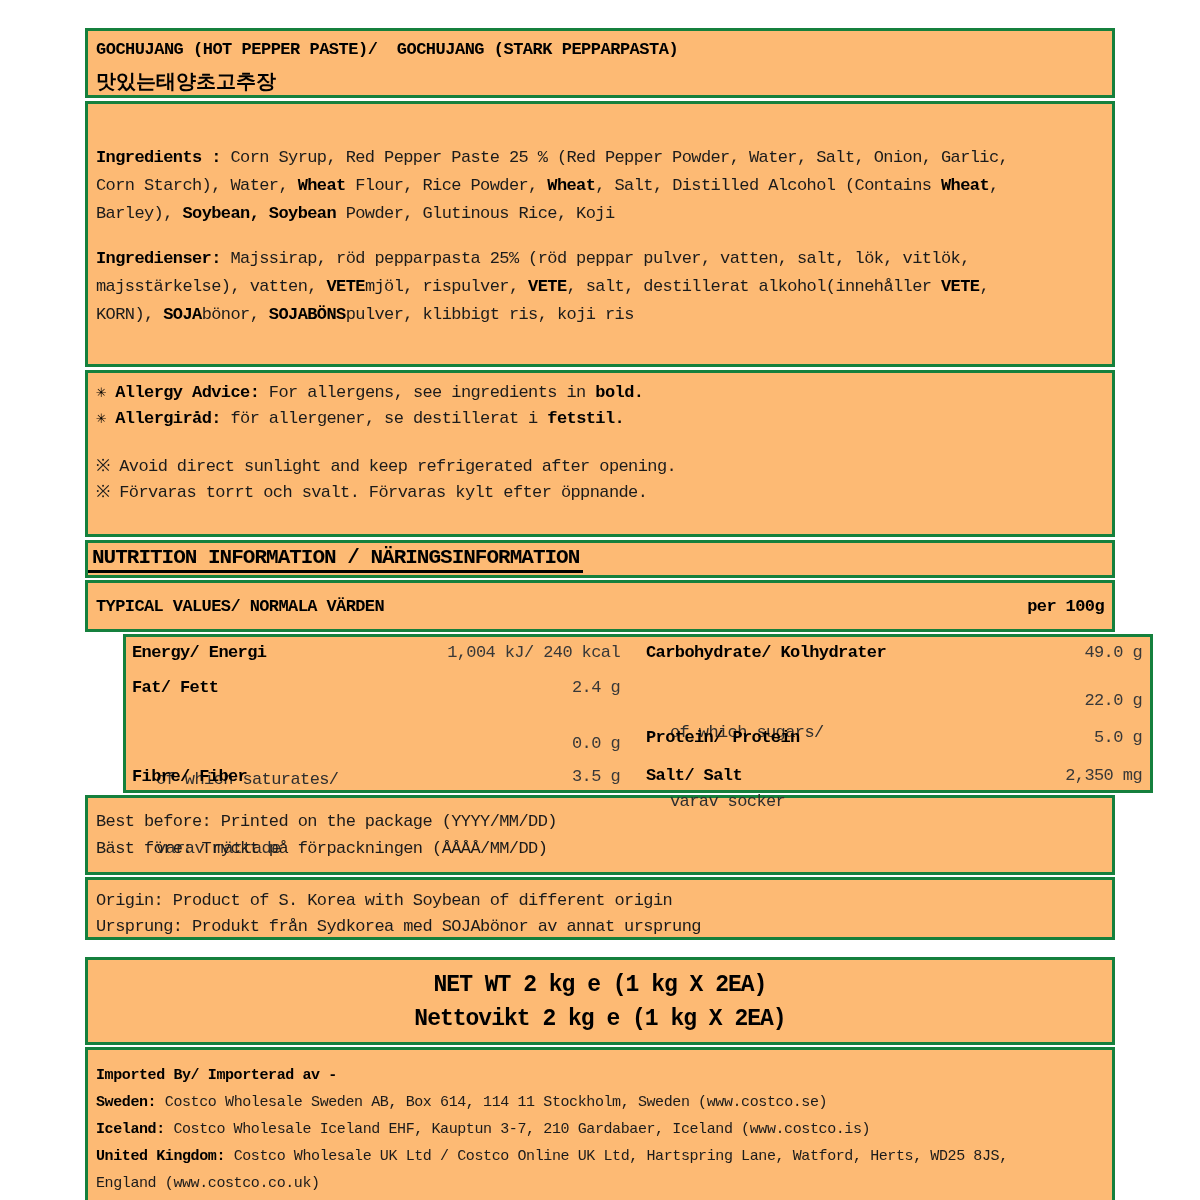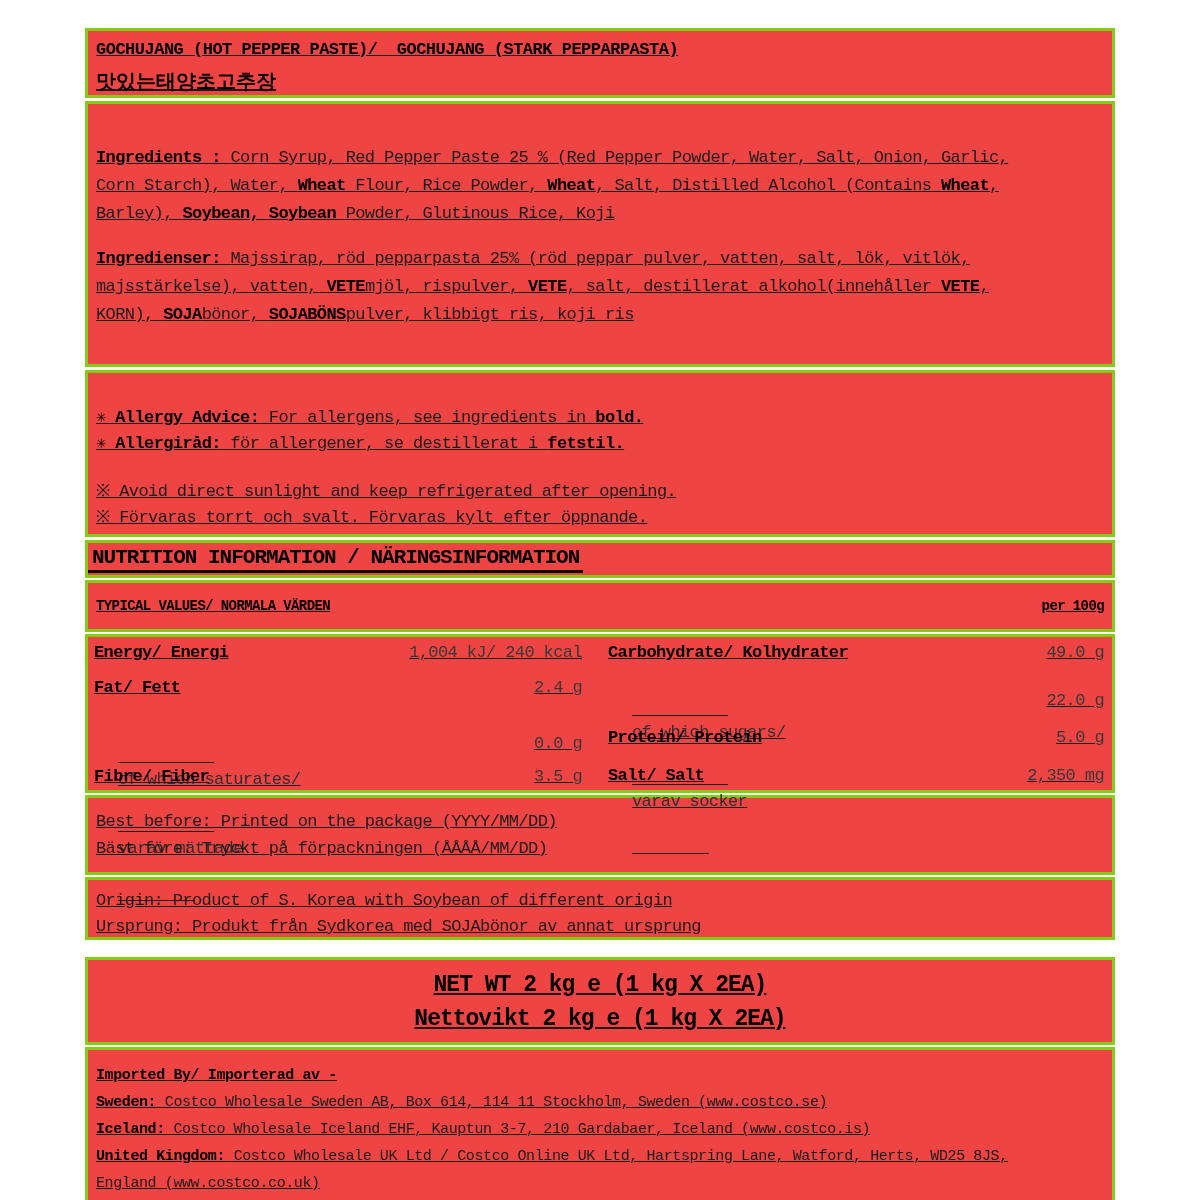--- a/index.html
+++ b/index.html
@@ -3,53 +3,53 @@
 <meta charset="utf-8">
 <style>
   * { margin:0; padding:0; box-sizing:border-box; }
   html,body { background:#fff; }
   body {
     width:1200px; height:1200px; position:relative; overflow:hidden;
     font-family:"Liberation Mono","DejaVu Sans Mono",monospace;
     color:#1b1b1b;
   }
   .label { position:absolute; left:85px; top:28px; width:1030px; }
-  .box { border:3px solid #84cc16; background:#ef4444; width:100%;text-decoration:underline; }
+  .box { border:3px solid #15803d; background:#fdba74; width:100%; }
   .b, .bold { font-weight:bold; color:#000; }
   .line { white-space:pre; }
 
   
   .title-box { height:70px; margin-bottom:3px; padding:9px 8px 0 8px; }
   .title-en { font-size:17px; font-weight:bold; color:#000; letter-spacing:-0.5px; }
   .title-ko { font-size:20px; font-weight:bold; color:#000; margin-top:9px; }
 
   
   .ingredients-box { height:266px; margin-bottom:3px; padding:40px 8px 0 8px; }
   .ingredients-box .line { font-size:17px; line-height:28px; letter-spacing:-0.6px; }
   .para-gap { height:17px; }
 
   
-  .allergy-box { height:167px; margin-bottom:3px; padding:32px 8px 0 8px; }
+  .allergy-box { height:167px; margin-bottom:3px; padding:7px 8px 0 8px; }
   .allergy-box .line { font-size:17px; line-height:26px; letter-spacing:-0.6px; }
   .allergy-gap { height:22px; }
 
   
   .nutri-header-box { height:38px; margin-bottom:2px; padding-top:3px; }
   .nutri-header {
     display:inline-block; font-size:21px; font-weight:bold; color:#000;
     letter-spacing:-1px; border-bottom:3px solid #000; padding:0 4px 1px 4px;
   }
 
   
   .typical-box { height:52px; margin-bottom:2px; display:flex; align-items:center;
     justify-content:space-between; padding:0 8px; }
-  .typical-box span { font-size:14px; font-weight:bold; color:#000; letter-spacing:-0.6px; white-space:pre; }
+  .typical-box span { font-size:17px; font-weight:bold; color:#000; letter-spacing:-0.6px; white-space:pre; }
 
   
-  .table-box { height:159px; margin-bottom:2px; display:flex; padding:6px 0 0 0; }
+  .table-box { height:159px; margin-bottom:2px; display:flex; padding:6px 0 0 0;margin-left:38px; }
   .ncol { width:50%; display:flex; flex-direction:column; }
   .ncol.left  { padding:0 18px 0 6px; }
   .ncol.right { padding:0 8px 0 8px; }
   .nrow { display:flex; justify-content:space-between; }
   .nlabel { font-size:17px; font-weight:bold; color:#000; letter-spacing:-0.6px; white-space:pre; }
   .nlabel.sub { font-weight:normal; color:#2e2e2e; padding-left:24px; line-height:23px; padding-top:3px; }
   .nvalue { font-size:17px; color:#383838; letter-spacing:-0.6px; white-space:pre; }
   .nrow .vcenter { align-self:center; }
 
   

